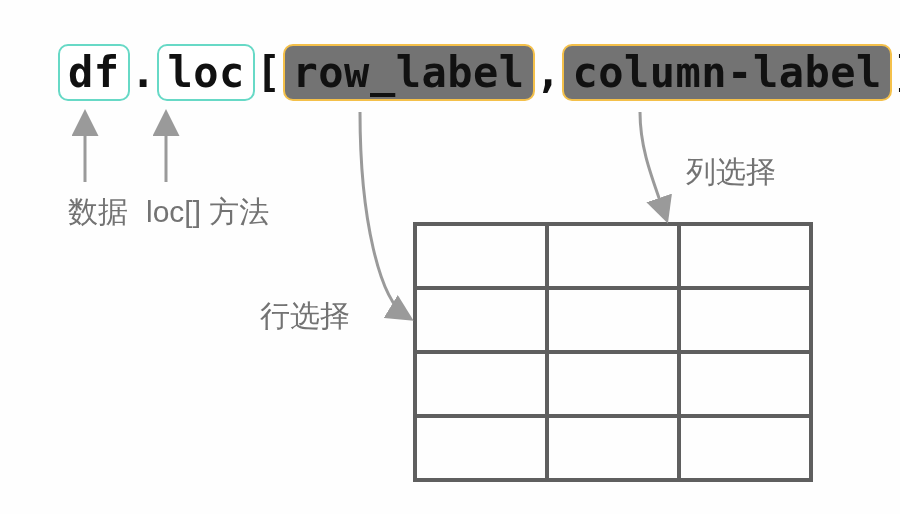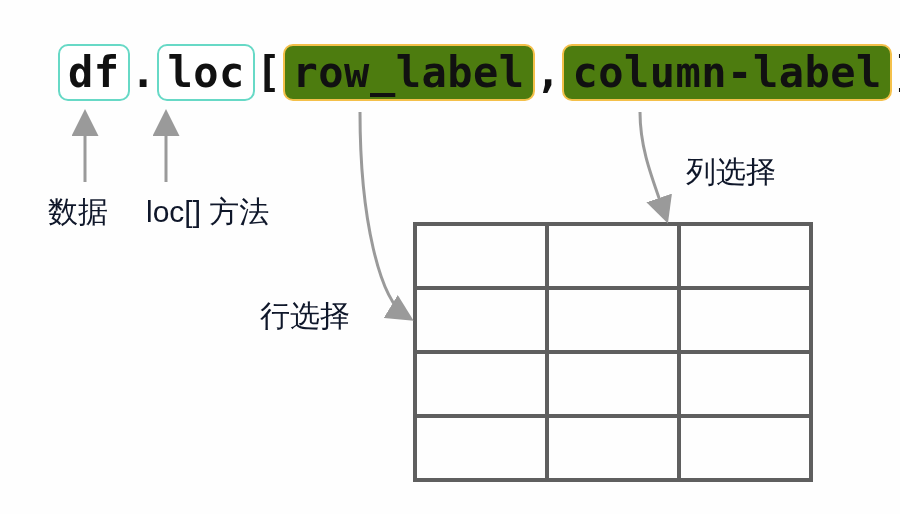--- a/index.html
+++ b/index.html
@@ -27,27 +27,27 @@
     border-radius: 10px;
     padding: 2px 8px;
     vertical-align: baseline;
   }
   .box-teal {
     border: 2px solid #67d9c6;
     background: #fff;
   }
   .box-orange {
     border: 2px solid #f4c04a;
-    background: #4d7c0f;
+    background: #737373;
     font-weight: 600;
   }
   .punct { display: inline-block; padding: 0 1px; }
   .label {
     position: absolute;
-    color: #0f172a;
+    color: #737373;
     font-size: 30px;
     font-weight: 400;
   }
   .grid {
     position: absolute;
     top: 222px;
     left: 413px;
     border-collapse: collapse;
   }
   .grid td {
@@ -62,21 +62,21 @@
     pointer-events: none;
   }
 </style>
 </head>
 <body>
 
 <div class="codeline">
   <span class="box box-teal">df</span><span class="punct">.</span><span class="box box-teal">loc</span><span class="punct">[</span><span class="box box-orange">row_label</span><span class="punct">,</span><span class="box box-orange">column-label</span><span class="punct">]</span>
 </div>
 
-<div class="label" style="top:192px; left:48px;">数据</div>
+<div class="label" style="top:192px; left:68px;">数据</div>
 <div class="label" style="top:192px; left:138px;margin-left:8px;">loc[] 方法</div>
 <div class="label" style="top:296px; left:260px;">行选择</div>
 <div class="label" style="top:152px; left:686px;">列选择</div>
 
 <table class="grid">
   <tbody>
       <tr>
         <td></td>
         <td></td>
         <td></td>

